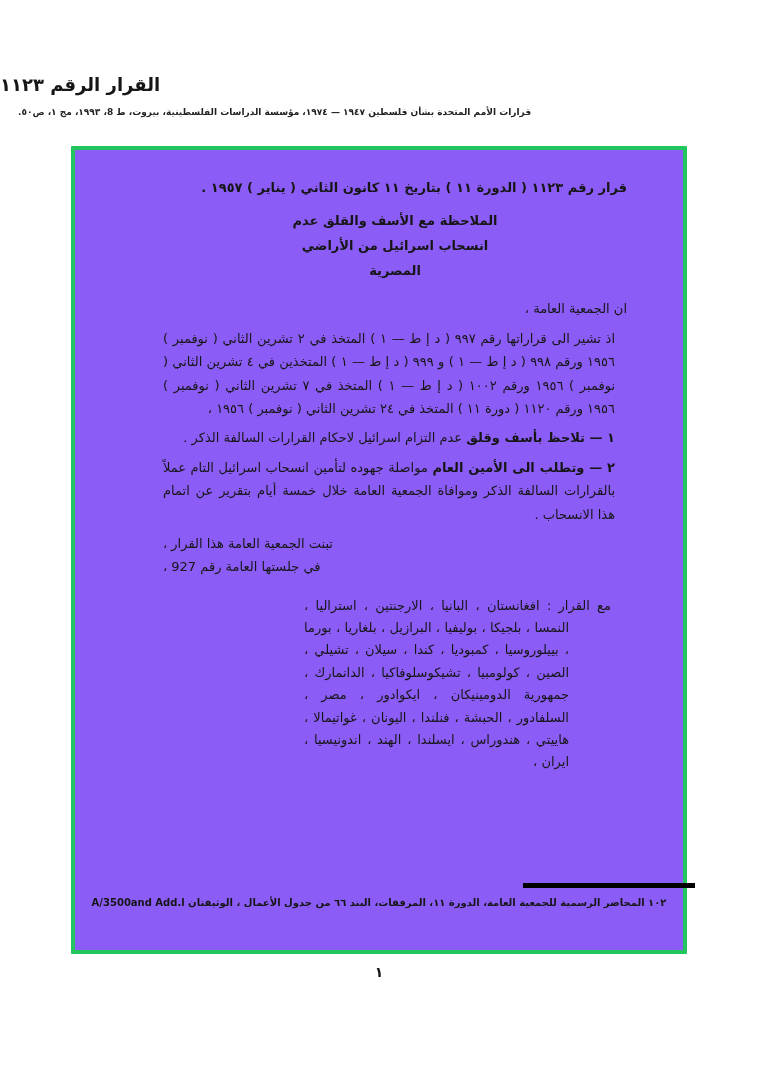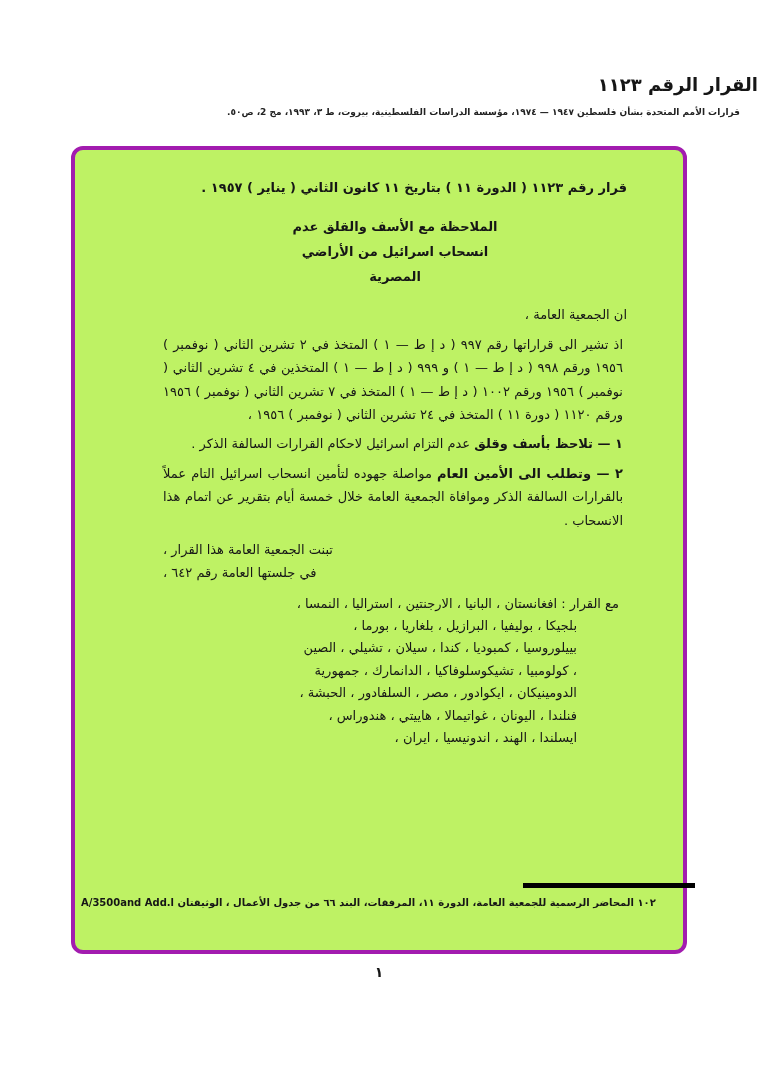--- a/index.html
+++ b/index.html
@@ -12,21 +12,21 @@
     color: #161616;
     overflow: hidden;
   }
 
   
   .doc-header {
     position: absolute;
     top: 74px;
     left: 0;
     width: 100%;
-    text-align: right;
+    text-align: left;
     direction: rtl;
   }
   .doc-title {
     font-size: 18px;
     font-weight: 700;
     margin: 0;
   }
   .source-line {
     font-size: 9px;
     font-weight: 700;
@@ -34,123 +34,122 @@
     color: #222;
   }
 
   
   .green-box {
     position: absolute;
     left: 71px;
     top: 146px;
     width: 608px;
     height: 800px;
-    border: 4px solid #a21caf;
-    border-radius: 12px;
-    background: #bef264;
+    border: 4px solid #22c55e;
+    border-radius: 1px;
+    background: #8b5cf6;
   }
   .content {
     position: absolute;
     top: 26px;
     right: 56px;
     left: 88px;
     direction: rtl;
     font-size: 13px;
     line-height: 1.8;
     text-align: justify;
   }
 
   .heading { font-weight: 700; margin: 0 0 4px 0; text-align: justify; }
   .subject {
     font-weight: 700;
     text-align: center;
     width: 235px;
-    margin: 16px auto 14px auto;
+    margin: 10px auto 14px auto;
     line-height: 1.9;
   }
   .opening { font-weight: 400; margin: 0 0 6px 0; }
-  .para { margin: 0 4px 6px 0; }
+  .para { margin: 0 12px 6px 0; }
   .bold { font-weight: 700; }
   sup.fn-ref { font-size: 9px; vertical-align: super; }
 
   .adoption { margin: 2px 0 6px 0; }
   .adoption p {
     margin: 0;
     padding-right: 42px;
     text-align: left;
   }
 
   .countries {
-    margin: 8px;
+    margin: 16px;
     padding-right: 42px;
     text-indent: -42px;
     padding-left: 125px;
-    text-align: right;
     line-height: 1.72;
   }
 
   
   .footnote-rule {
     position: absolute;
     bottom: 62px;
     right: -12px;
     width: 172px;
     height: 5px;
     background: #000;
   }
   .footnote {
     position: absolute;
     bottom: 32px;
     right: 6px;
     left: 6px;
     direction: rtl;
     font-size: 10px;
     font-weight: 700;
-    text-align: left;
+    text-align: center;
     white-space: nowrap;
   }
 
   
   .page-number {
     position: absolute;
     top: 964px;
     left: 0;
     width: 100%;
     text-align: center;
     font-size: 14px;
     font-weight: 700;
   }
 </style>
 </head>
 <body>
 
 <div class="doc-header">
   <h1 class="doc-title">القرار الرقم ١١٢٣</h1>
-  <p class="source-line">قرارات الأمم المتحدة بشأن فلسطين ١٩٤٧ — ١٩٧٤، مؤسسة الدراسات الفلسطينية، بيروت، ط ٣، ١٩٩٣، مج 2، ص٥٠.</p>
+  <p class="source-line">قرارات الأمم المتحدة بشأن فلسطين ١٩٤٧ — ١٩٧٤، مؤسسة الدراسات الفلسطينية، بيروت، ط 8، ١٩٩٣، مج ١، ص٥٠.</p>
 </div>
 
 <div class="green-box">
   <div class="content">
 
     <p class="heading">قرار رقم ١١٢٣ ( الدورة ١١ ) بتاريخ ١١ كانون الثاني ( يناير ) ١٩٥٧ .</p>
 
     <p class="subject">الملاحظة مع الأسف والقلق عدم انسحاب اسرائيل من الأراضي المصرية</p>
 
     <p class="opening">ان الجمعية العامة ،</p>
 
     <p class="para">اذ تشير الى قراراتها رقم ٩٩٧ ( د إ ط — ١ ) المتخذ في ٢ تشرين الثاني ( نوفمبر ) ١٩٥٦ ورقم ٩٩٨ ( د إ ط — ١ ) و ٩٩٩ ( د إ ط — ١ ) المتخذين في ٤ تشرين الثاني ( نوفمبر ) ١٩٥٦ ورقم ١٠٠٢ ( د إ ط — ١ ) المتخذ في ٧ تشرين الثاني ( نوفمبر ) ١٩٥٦ ورقم ١١٢٠ ( دورة ١١ ) المتخذ في ٢٤ تشرين الثاني ( نوفمبر ) ١٩٥٦ ،</p>
 
 
     <p class="para"><span class="bold">١ — تلاحظ بأسف وقلق</span> <span>عدم التزام اسرائيل لاحكام القرارات السالفة الذكر .</span></p>
 
     <p class="para"><span class="bold">٢ — وتطلب الى الأمين العام</span> <span>مواصلة جهوده لتأمين انسحاب اسرائيل التام عملاً بالقرارات السالفة الذكر وموافاة الجمعية العامة خلال خمسة أيام بتقرير عن اتمام هذا الانسحاب .</span></p>
 
     <div class="adoption">
       <p>تبنت الجمعية العامة هذا القرار ،</p>
-      <p>في جلستها العامة رقم ٦٤٢ ،</p>
+      <p>في جلستها العامة رقم 927 ،</p>
     </div>
 
     <p class="countries">مع القرار : افغانستان ، البانيا ، الارجنتين ، استراليا ، النمسا ، بلجيكا ، بوليفيا ، البرازيل ، بلغاريا ، بورما ، بييلوروسيا ، كمبوديا ، كندا ، سيلان ، تشيلي ، الصين ، كولومبيا ، تشيكوسلوفاكيا ، الدانمارك ، جمهورية الدومينيكان ، ايكوادور ، مصر ، السلفادور ، الحبشة ، فنلندا ، اليونان ، غواتيمالا ، هاييتي ، هندوراس ، ايسلندا ، الهند ، اندونيسيا ، ايران ،</p>
 
   </div>
 
   <div class="footnote-rule"></div>
 
   <p class="footnote"><span>١٠٢</span> <span>المحاضر الرسمية للجمعية العامة، الدورة ١١، المرفقات، البند ٦٦ من جدول الأعمال ، الوثيقتان A/3500and Add.l</span></p>
 </div>

